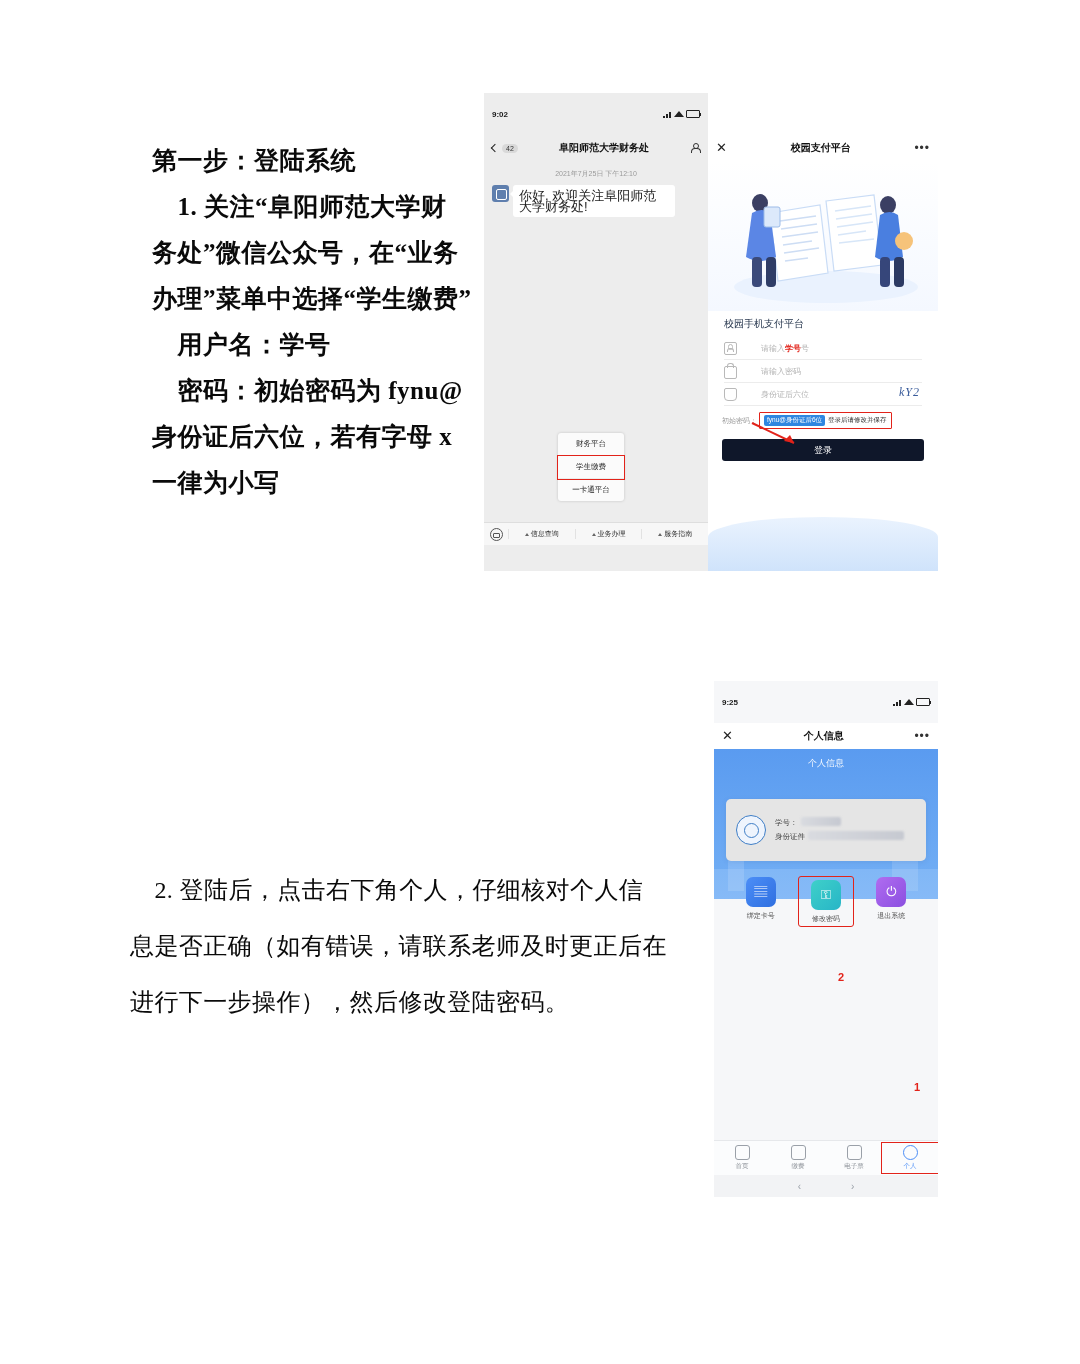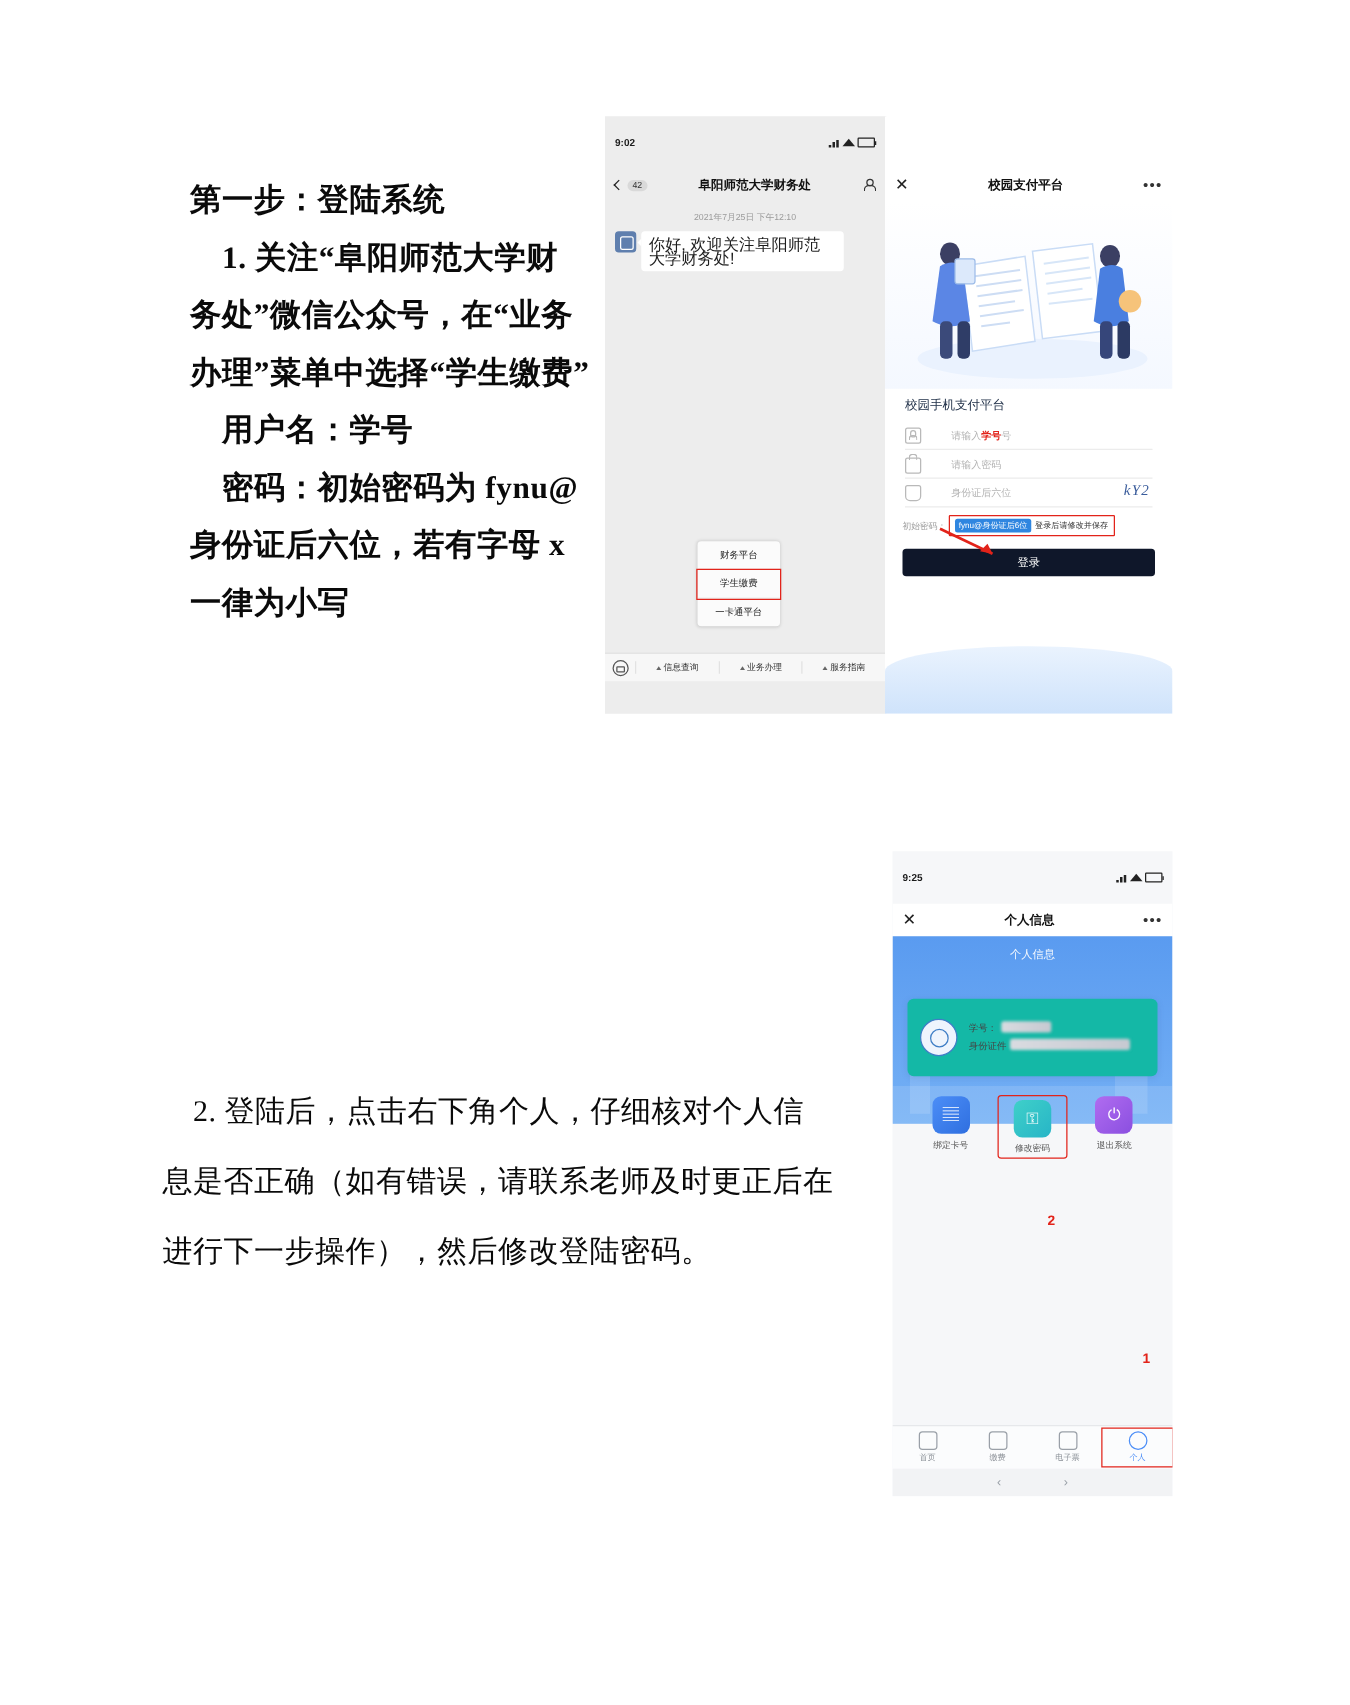--- a/index.html
+++ b/index.html
@@ -477,21 +477,21 @@
     position: absolute;
     right: 20px; bottom: 8px;
     width: 26px; height: 52px;
     background: rgba(255,255,255,.16);
   }
   .info-card {
     position: absolute;
     left: 12px; right: 12px;
     top: 118px;
     height: 62px;
-    background: #14b8a6;
+    background: #e5e5e5;
     border-radius: 5px;
     box-shadow: 0 1px 5px rgba(60,90,140,.14);
     display: flex;
     align-items: center;
     padding: 0 10px;
     gap: 9px;
   }
   .badge-crest {
     width: 28px; height: 28px;
     border-radius: 50%;

